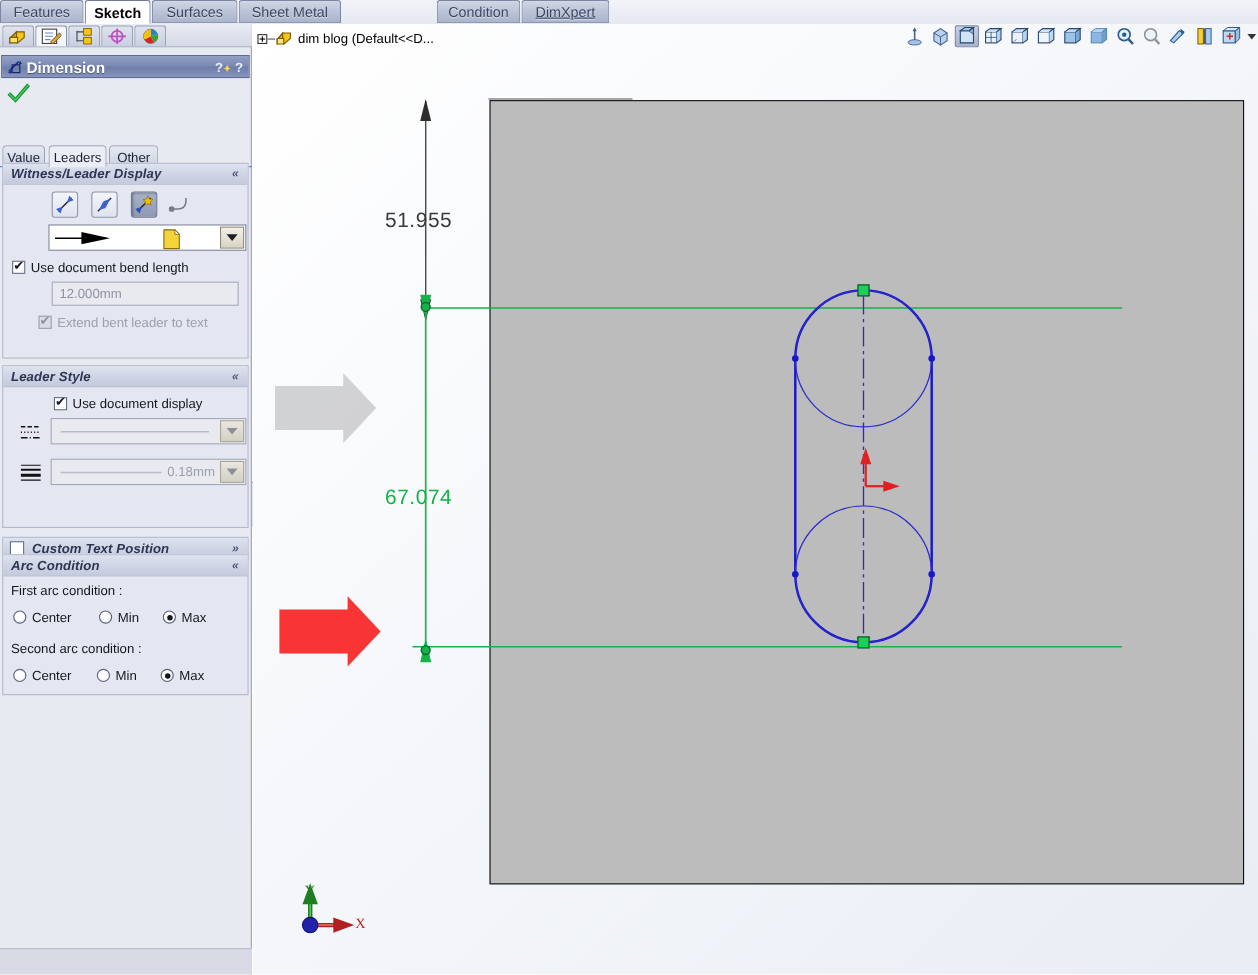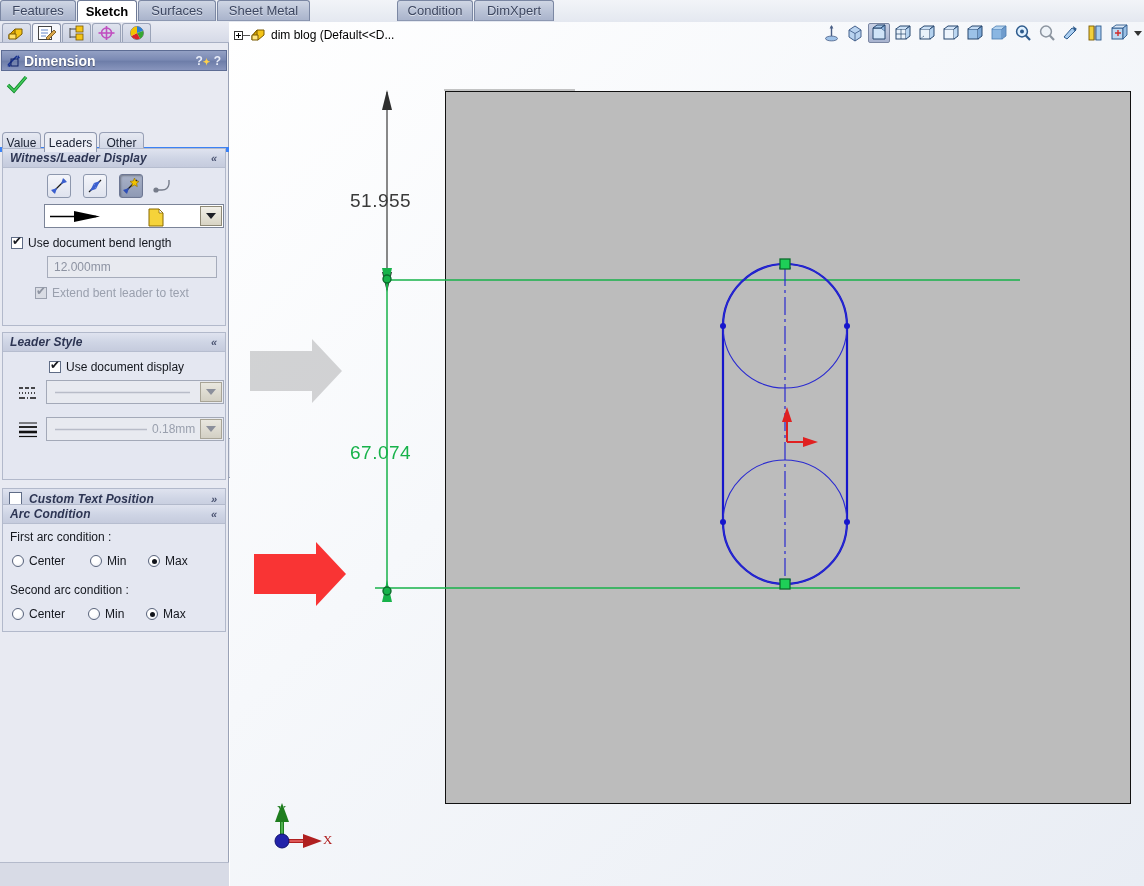--- a/index.html
+++ b/index.html
@@ -71,21 +71,21 @@
   }
   .pm-title .helpicons {
     position: absolute; right: 5px; top: 3px;
     color: #e8ecf8; font-weight: bold; font-size: 12px;
   }
   .pm-okrow { position: absolute; left: 2px; top: 52px; width: 225px; height: 24px; }
 
   
   .vtabs {
     position: absolute; left: 0; top: 108px; width: 229px; height: 22px;
-    border-bottom: 5px solid #3b82f6;
+    border-bottom: 1px solid #3b82f6;
     box-sizing: border-box;
   }
   .vtab {
     position: absolute; top: 2px; height: 20px;
     background: linear-gradient(to bottom,#e6e9f2,#ccd2e2);
     border: 1px solid #98a0b6; border-bottom: none;
     border-radius: 4px 4px 0 0;
     box-sizing: border-box;
     display: flex; align-items: center; justify-content: center;
     font-size: 12px; color: #1b2233; padding: 0 6px;
@@ -256,21 +256,21 @@
       </div>
     <div class="cmdtab" style="left:217px;width:93px;">
         <span>Sheet Metal</span>
       </div>
     <div class="cmdtab" style="left:311px;width:85px;margin-top:23px;">
         <span>Mold Tools</span>
       </div>
     <div class="cmdtab" style="left:397px;width:76px;">
         <span>Condition</span>
       </div>
-    <div class="cmdtab" style="left:474px;width:80px;">
+    <div class="cmdtab" style="left:474px;width:80px;text-decoration:underline;">
         <span>DimXpert</span>
       </div>
   </div>
 
   <div class="leftpanel">
 
     <div class="fmtabs">
       <div class="fmtab" style="left:2px;">
         <svg width="19" height="15" viewBox="0 0 19 15">
           <path d="M2 9 L8 3 L15 3 L15 8 L9 13 Z" fill="#f5c518" stroke="#7a5a00" stroke-width="1"></path>

